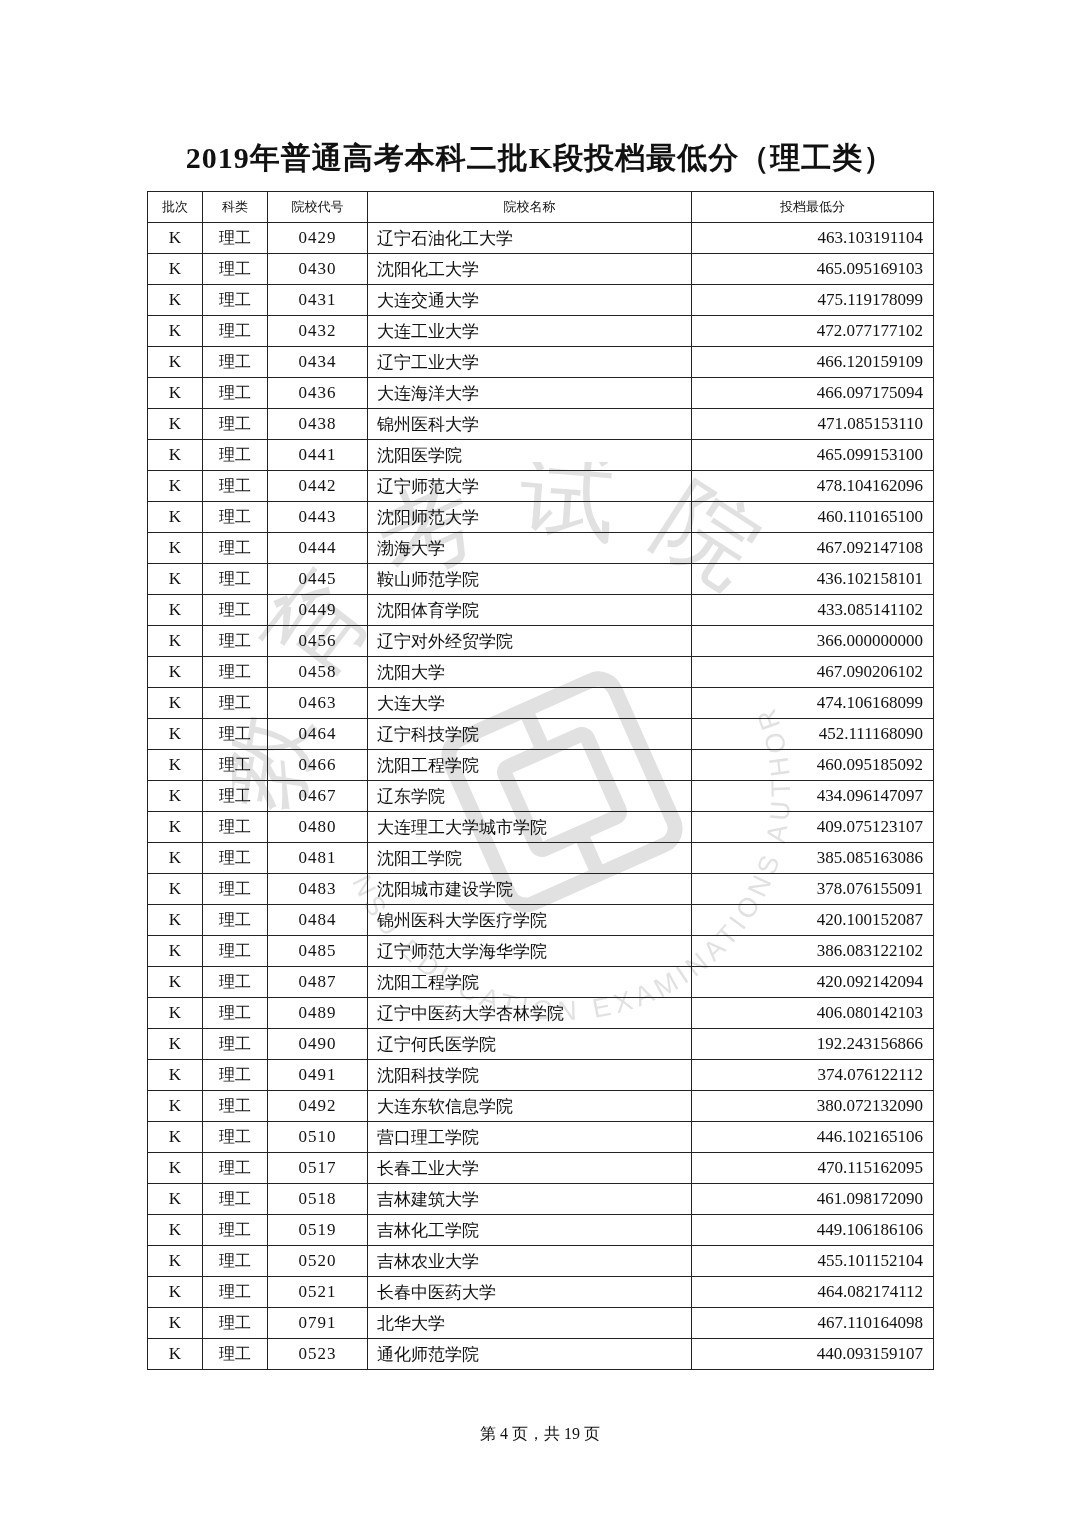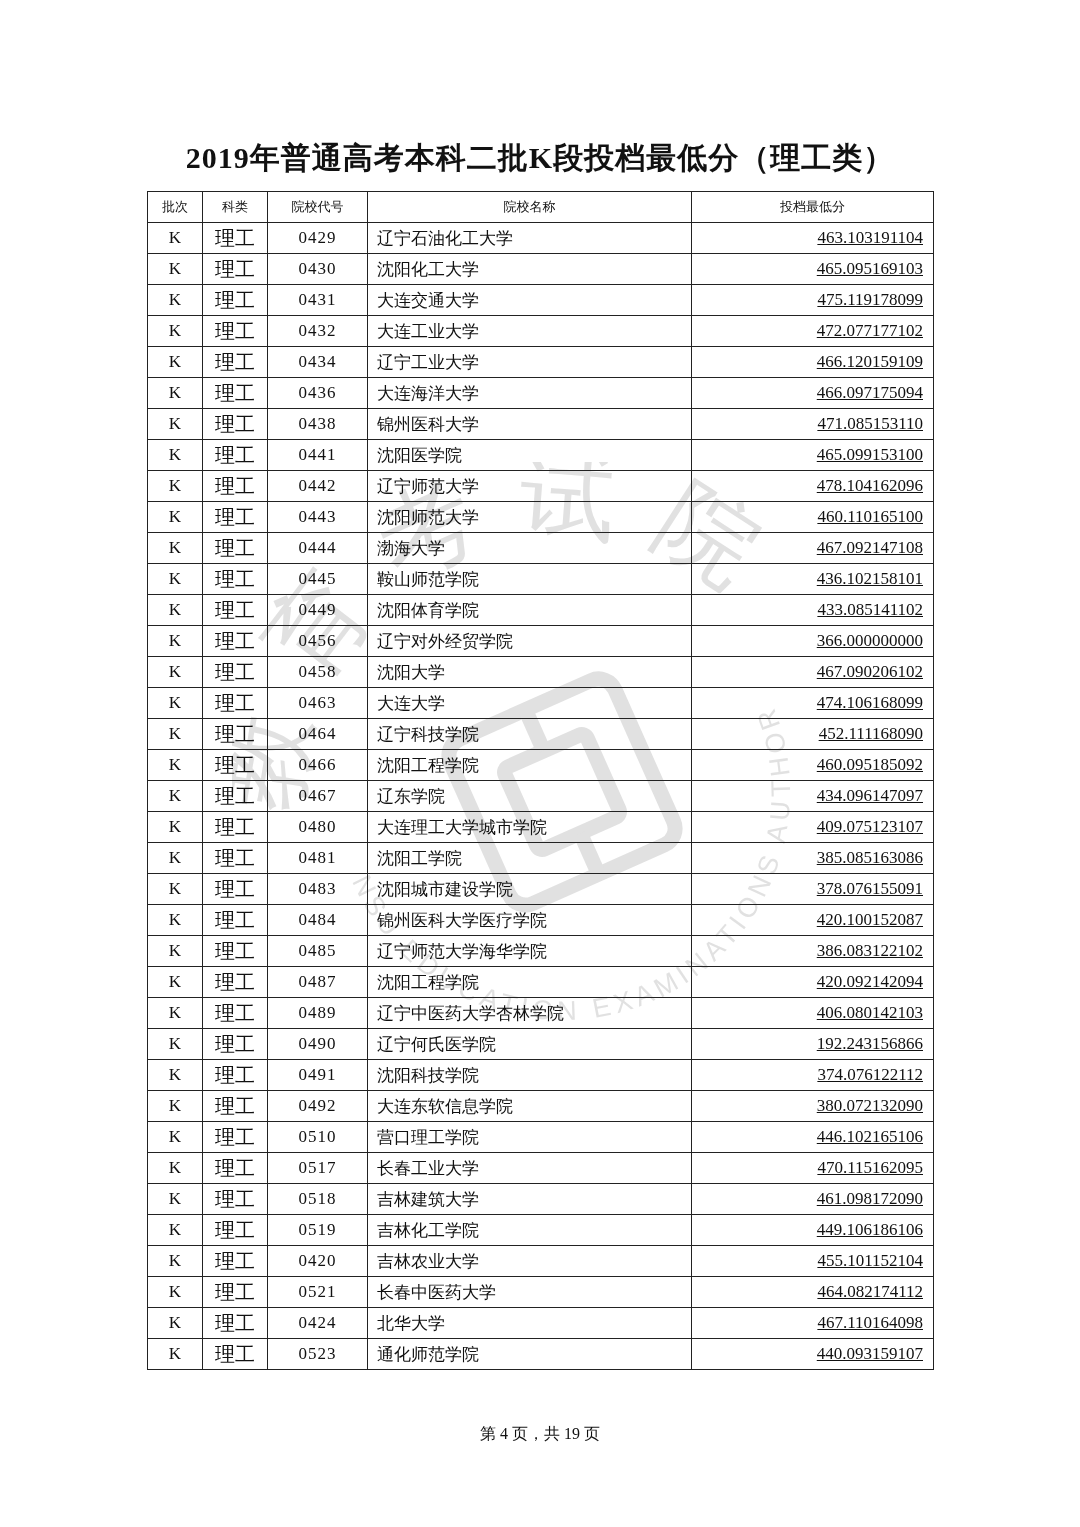--- a/index.html
+++ b/index.html
@@ -37,24 +37,24 @@
   th,td{
     border:1px solid #222;
     height:30px;
     padding:0 6px;
     overflow:hidden;
     white-space:nowrap;
     background:transparent;
   }
   thead th{font-weight:normal;font-size:13px;}
   td.col-0{text-align:center;}
-  td.col-1{text-align:center;font-size:20px;}
+  td.col-1{text-align:center;font-size:16px;}
   td.col-2{text-align:center;letter-spacing:1px;}
   td.col-3{text-align:left;padding-left:9px;margin-top:36px;}
-  td.col-4{text-align:right;padding-right:10px;text-decoration:underline;}
+  td.col-4{text-align:right;padding-right:10px;}
   .page-footer{
     position:absolute;
     left:0;
     bottom:82px;
     width:100%;
     text-align:center;
     font-size:16px;
     z-index:2;
   }
   .watermark{
@@ -340,35 +340,35 @@
         <tr>
           <td class="col-0">K</td>
           <td class="col-1">理工</td>
           <td class="col-2">0519</td>
           <td class="col-3">吉林化工学院</td>
           <td class="col-4">449.106186106</td>
         </tr>
         <tr>
           <td class="col-0">K</td>
           <td class="col-1">理工</td>
-          <td class="col-2">0420</td>
+          <td class="col-2">0520</td>
           <td class="col-3">吉林农业大学</td>
           <td class="col-4">455.101152104</td>
         </tr>
         <tr>
           <td class="col-0">K</td>
           <td class="col-1">理工</td>
           <td class="col-2">0521</td>
           <td class="col-3">长春中医药大学</td>
           <td class="col-4">464.082174112</td>
         </tr>
         <tr>
           <td class="col-0">K</td>
           <td class="col-1">理工</td>
-          <td class="col-2">0424</td>
+          <td class="col-2">0791</td>
           <td class="col-3">北华大学</td>
           <td class="col-4">467.110164098</td>
         </tr>
         <tr>
           <td class="col-0">K</td>
           <td class="col-1">理工</td>
           <td class="col-2">0523</td>
           <td class="col-3">通化师范学院</td>
           <td class="col-4">440.093159107</td>
         </tr>

